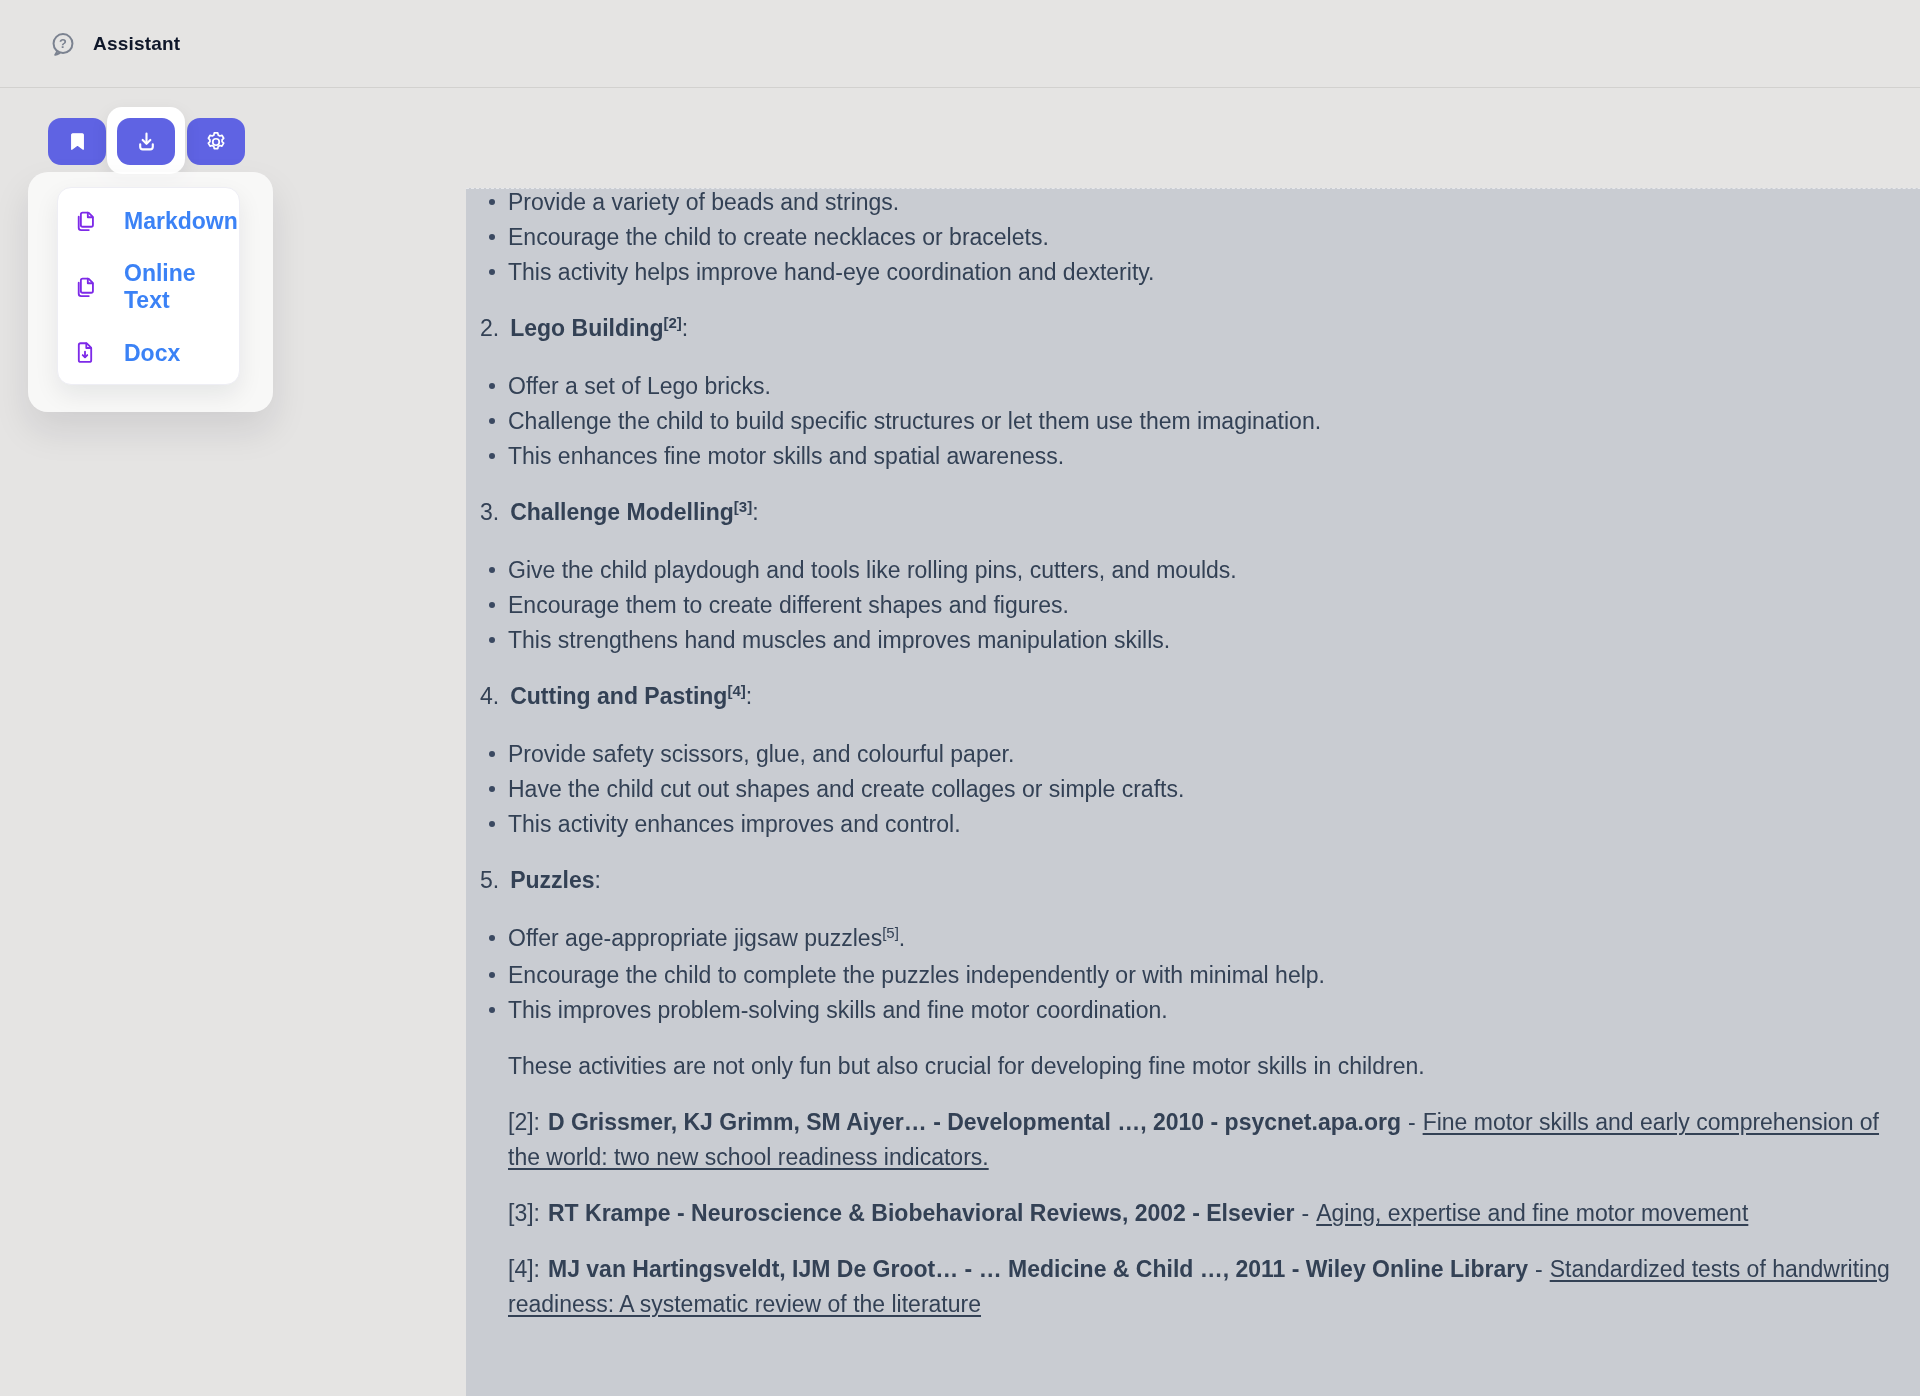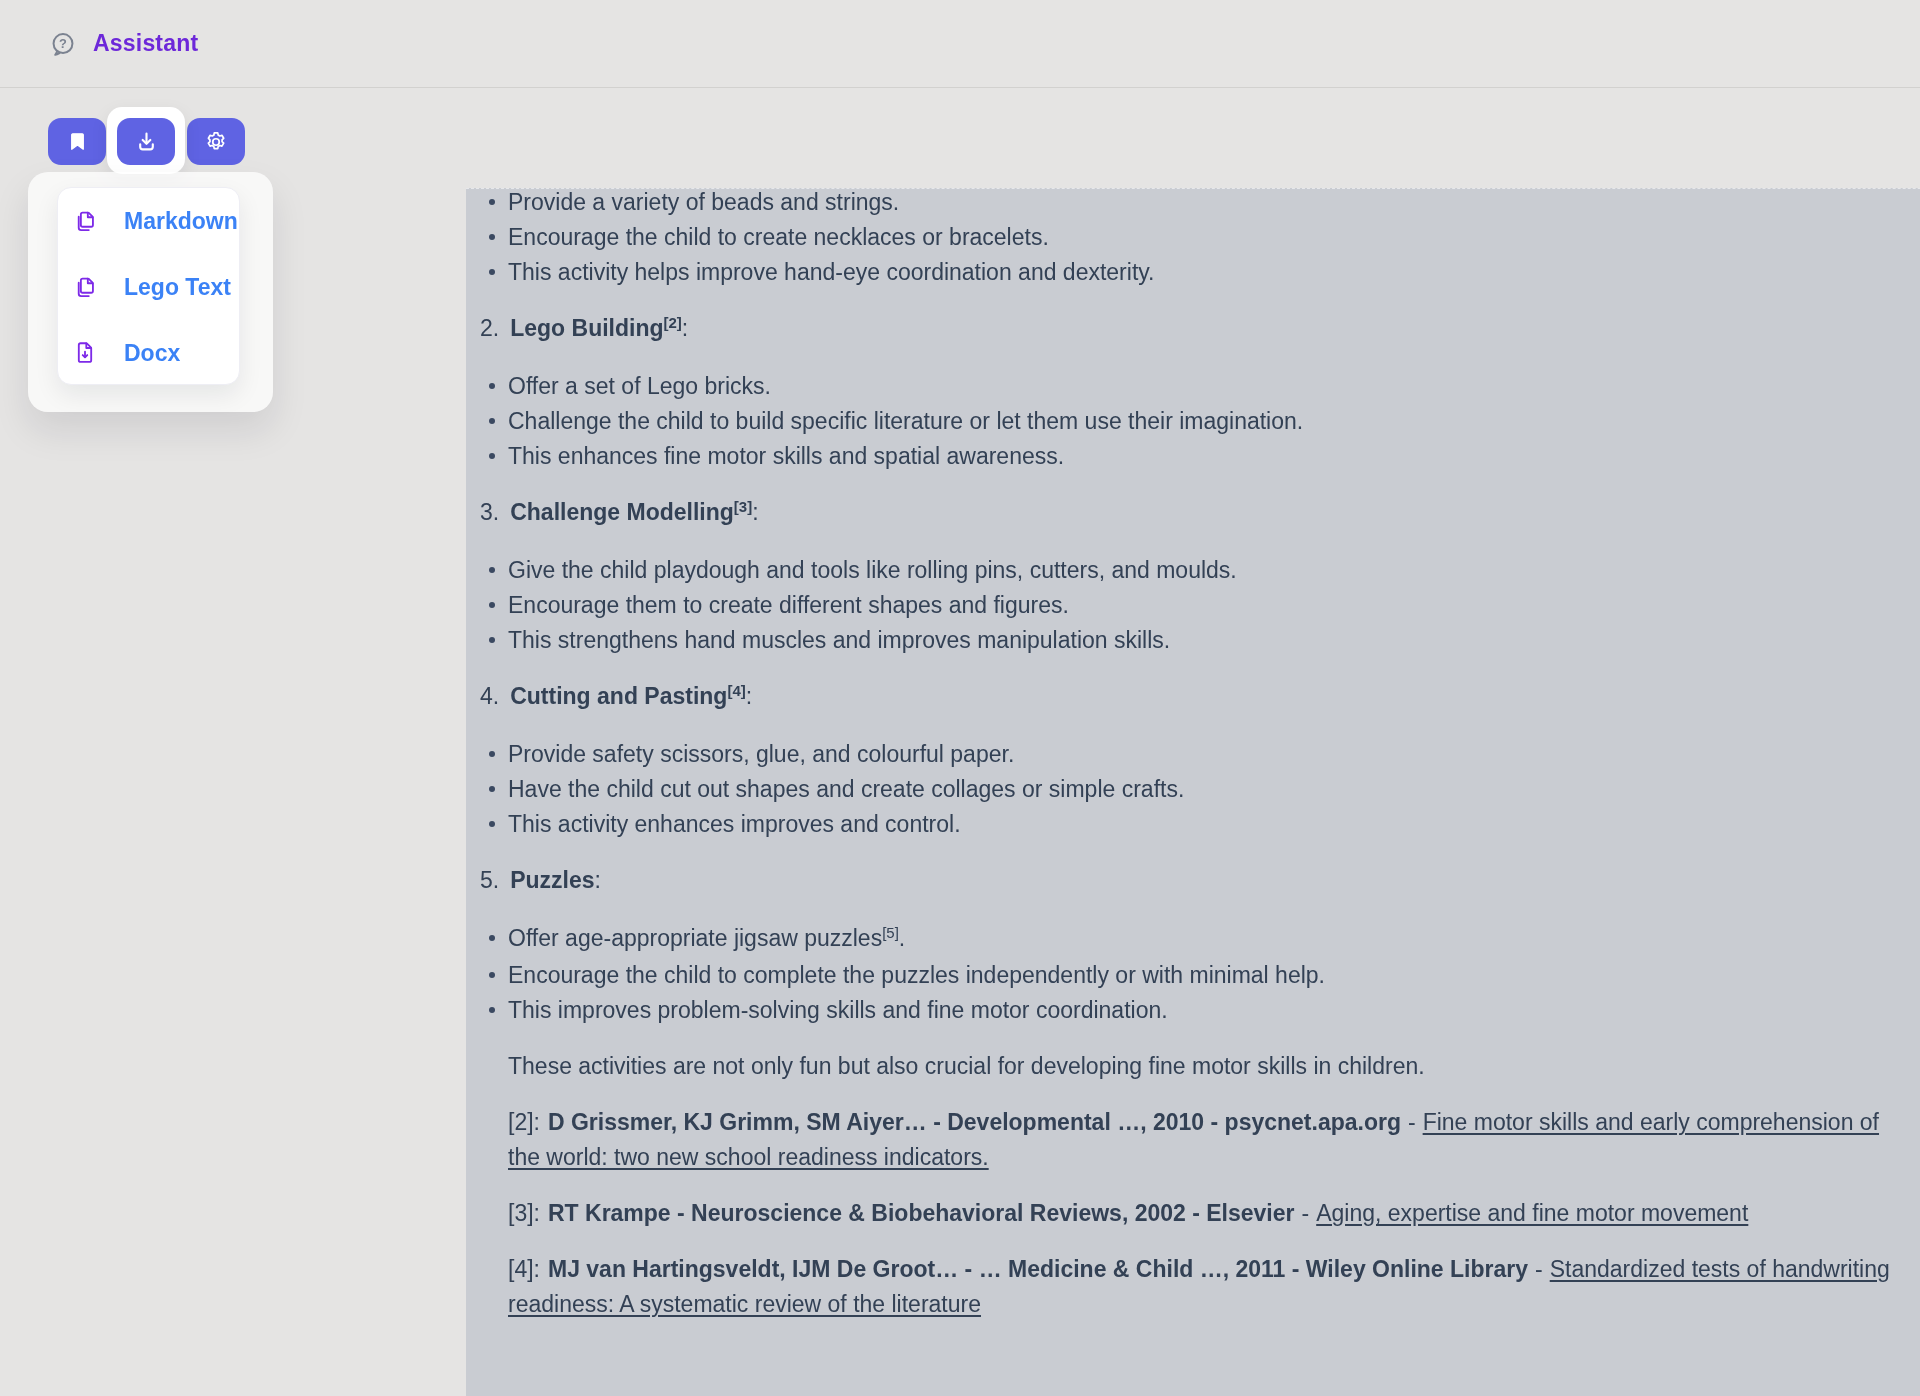--- a/index.html
+++ b/index.html
@@ -11,21 +11,21 @@
     overflow: hidden;
   }
 
   
   .topbar {
     position: absolute; left: 0; top: 0; width: 1920px; height: 88px;
     background: #e5e4e3; border-bottom: 1px solid #d2d1cf;
     display: flex; align-items: center; gap: 16px; padding-left: 49px;
   }
   .tb-icon { display: flex; }
-  .tb-title { font-size: 23px; font-weight: 600; color: #6d28d9; letter-spacing: .2px; }
+  .tb-title { font-size: 19px; font-weight: 600; color: #0f172a; letter-spacing: .2px; }
 
   
   .content-panel {
     position: absolute; left: 466px; top: 188px; width: 1720px; height: 1208px;
     background: #c9ccd2; overflow: hidden;
     border-top: 1px dashed rgba(255,255,255,.55);
   }
   .doc {
     margin-top: -4px; padding: 0 8px 0 14px;
     font-size: 23px; line-height: 35px; color: #334155;
@@ -95,21 +95,21 @@
 
     <ul class="bl">
       <li><span>Provide a variety of beads and strings.</span></li>
       <li><span>Encourage the child to create necklaces or bracelets.</span></li>
       <li><span>This activity helps improve hand-eye coordination and dexterity.</span></li>
     </ul>
 
     <p class="h"><span class="num">2.</span><b>Lego Building</b><b class="sup">[2]</b><span>:</span></p>
     <ul class="bl">
       <li><span>Offer a set of Lego bricks.</span></li>
-      <li><span>Challenge the child to build specific literature or let them use their imagination.</span></li>
+      <li><span>Challenge the child to build specific structures or let them use them imagination.</span></li>
       <li><span>This enhances fine motor skills and spatial awareness.</span></li>
     </ul>
 
     <p class="h"><span class="num">3.</span><b>Challenge Modelling</b><b class="sup">[3]</b><span>:</span></p>
     <ul class="bl">
       <li><span>Give the child playdough and tools like rolling pins, cutters, and moulds.</span></li>
       <li><span>Encourage them to create different shapes and figures.</span></li>
       <li><span>This strengthens hand muscles and improves manipulation skills.</span></li>
     </ul>
 
@@ -186,21 +186,21 @@
     </div>
 
     <div class="menu-item">
       <span class="mi-icon">
         <svg width="26" height="28" viewBox="0 0 24 24" fill="none" stroke="currentColor" stroke-width="1.7" stroke-linecap="round" stroke-linejoin="round">
           <path d="M9.8 4.2h4.9c.3 0 .6.12.8.32l3.5 3.5c.2.2.32.5.32.8v6.9c0 .9-.72 1.62-1.62 1.62H9.8c-.9 0-1.62-.72-1.62-1.62V5.82c0-.9.72-1.62 1.62-1.62z"></path>
           <path d="M14.6 4.3v4.2h4.4"></path>
           <path d="M6.2 8v10.2c0 1.2 1 2.2 2.2 2.2h7.1"></path>
         </svg>
       </span>
-      <span class="mi-label">Lego Text</span>
+      <span class="mi-label">Online Text</span>
     </div>
 
     <div class="menu-item">
       <span class="mi-icon">
         <svg width="26" height="28" viewBox="0 0 24 24" fill="none" stroke="currentColor" stroke-width="1.7" stroke-linecap="round" stroke-linejoin="round">
           <path d="M7.9 3h5.2c.3 0 .6.12.8.32l3.5 3.5c.2.2.32.5.32.8v11c0 .9-.72 1.62-1.62 1.62H7.9c-.9 0-1.62-.72-1.62-1.62V4.62C6.28 3.72 7 3 7.9 3z"></path>
           <path d="M13.2 3.1v4.3h4.4"></path>
           <path d="M12 10.8v5"></path>
           <path d="M9.9 13.9l2.1 2.1 2.1-2.1"></path>
         </svg>

